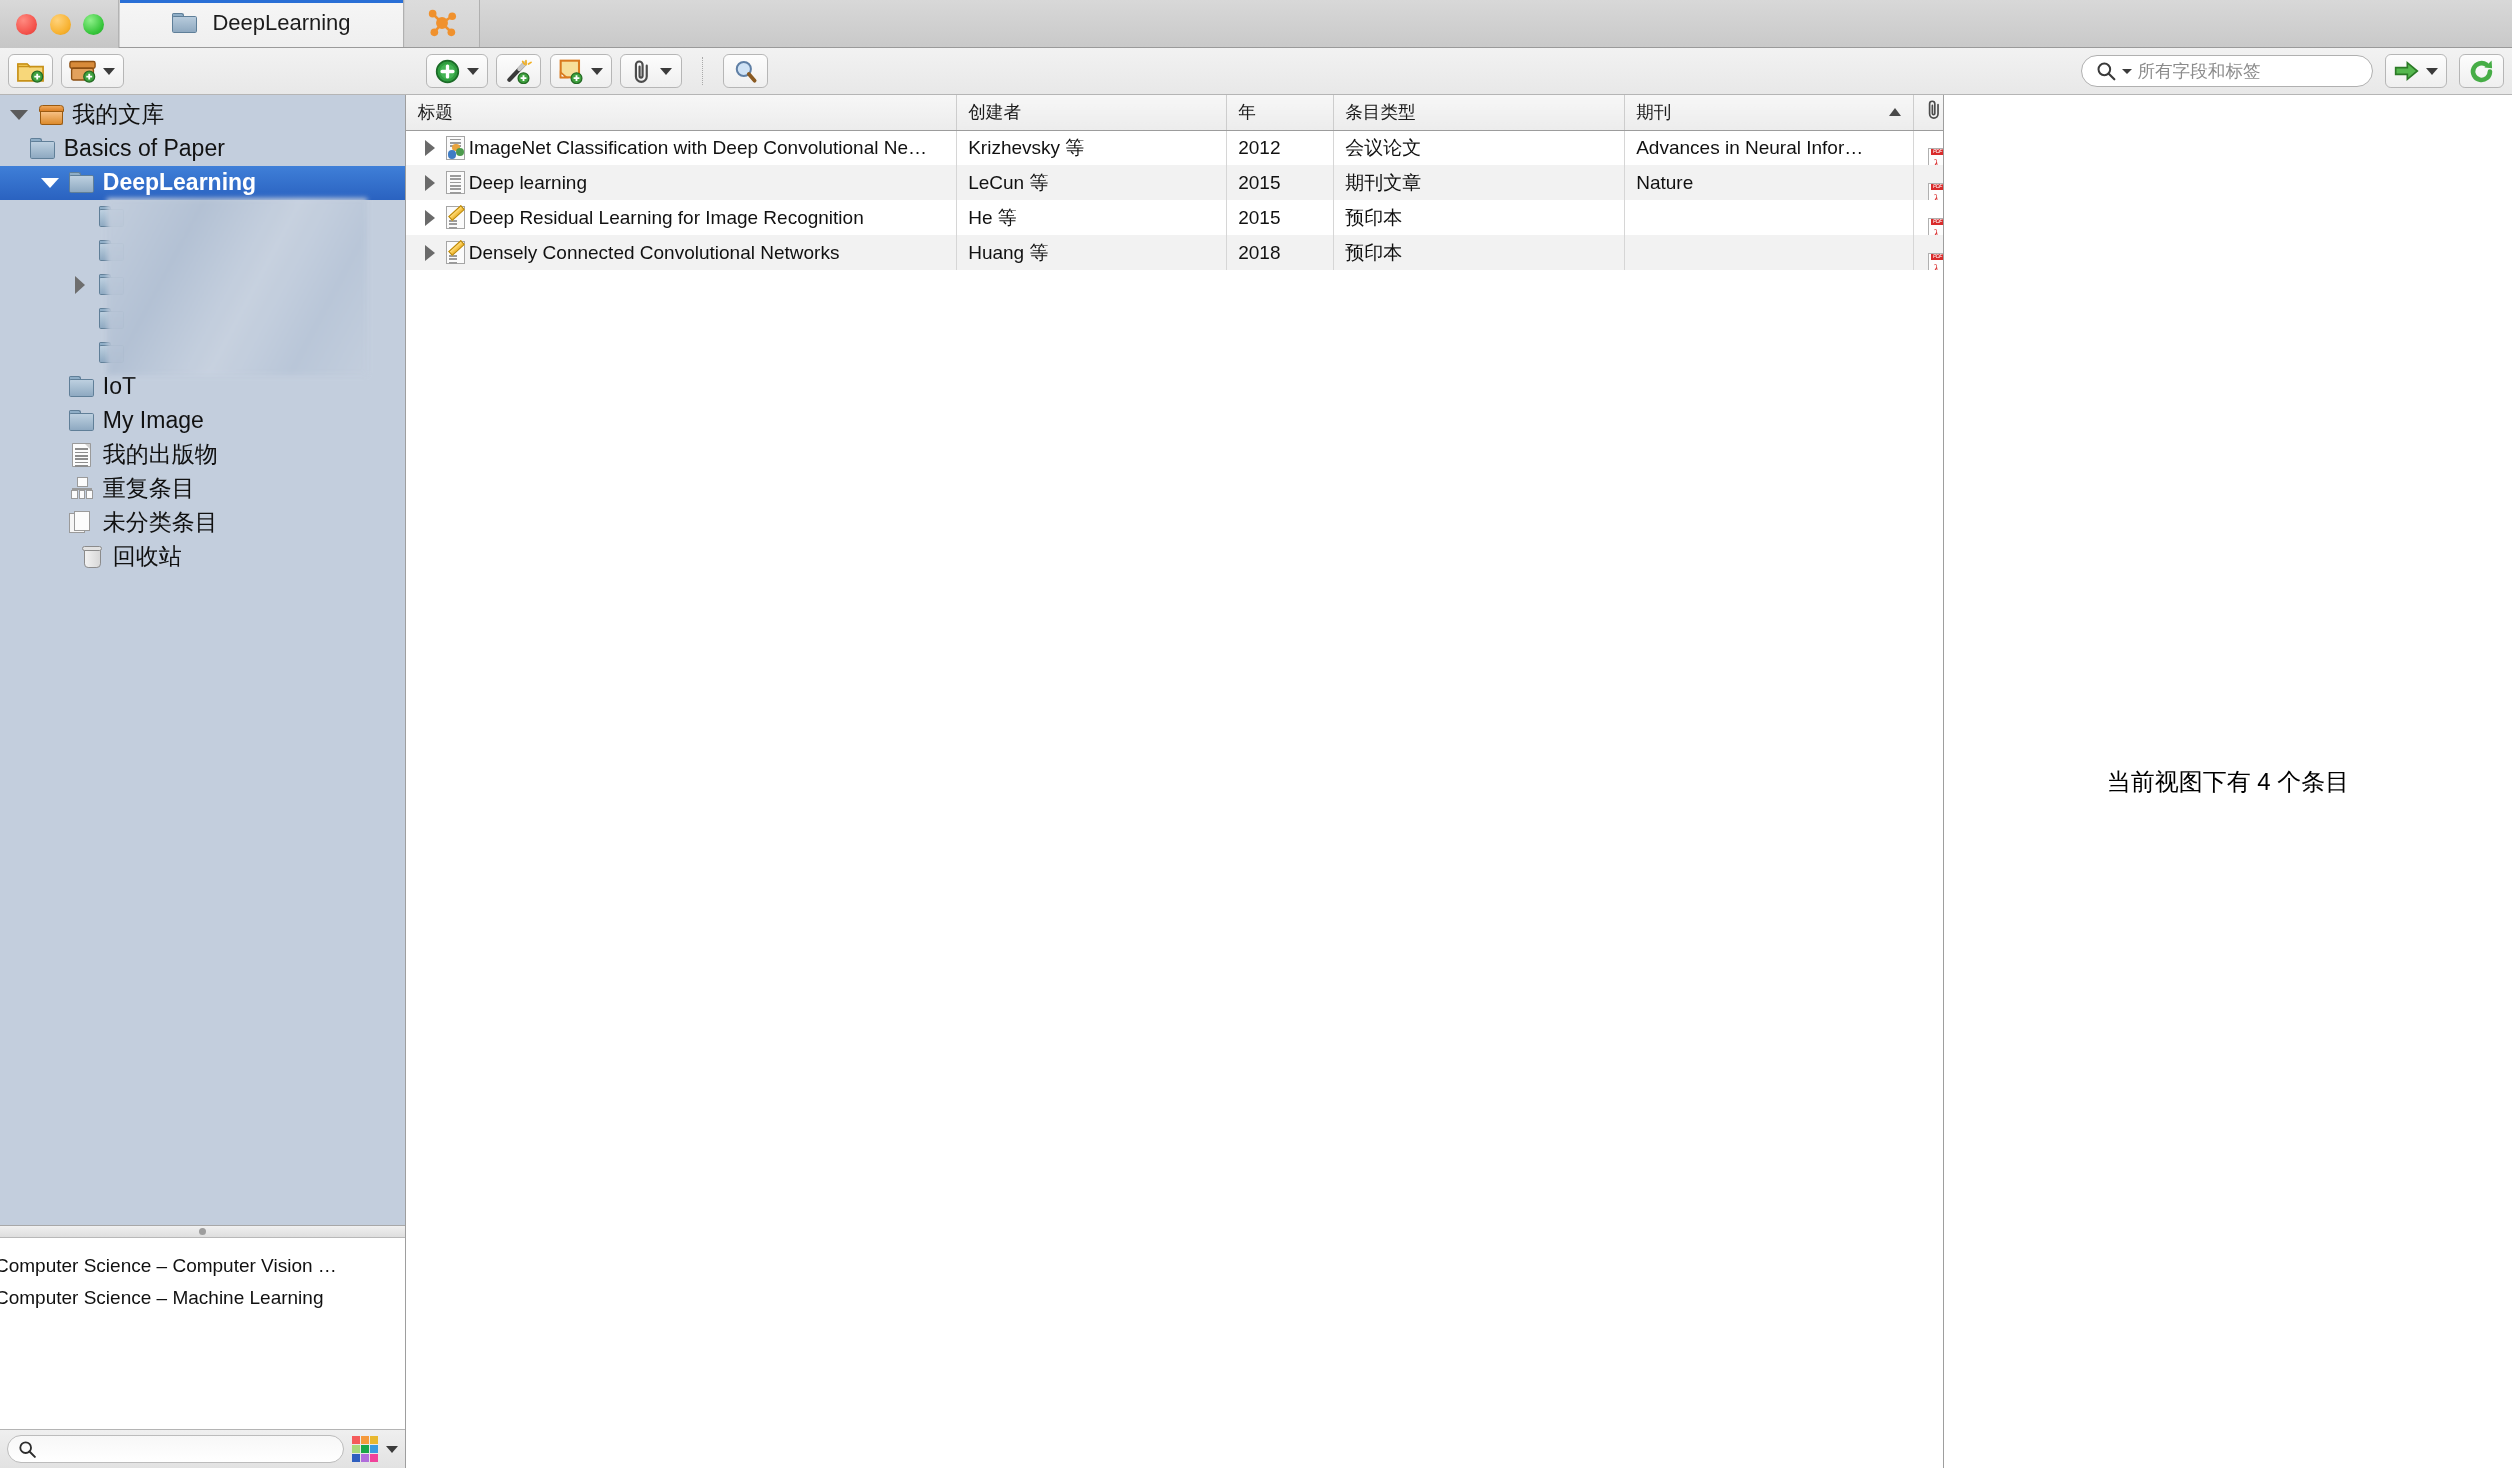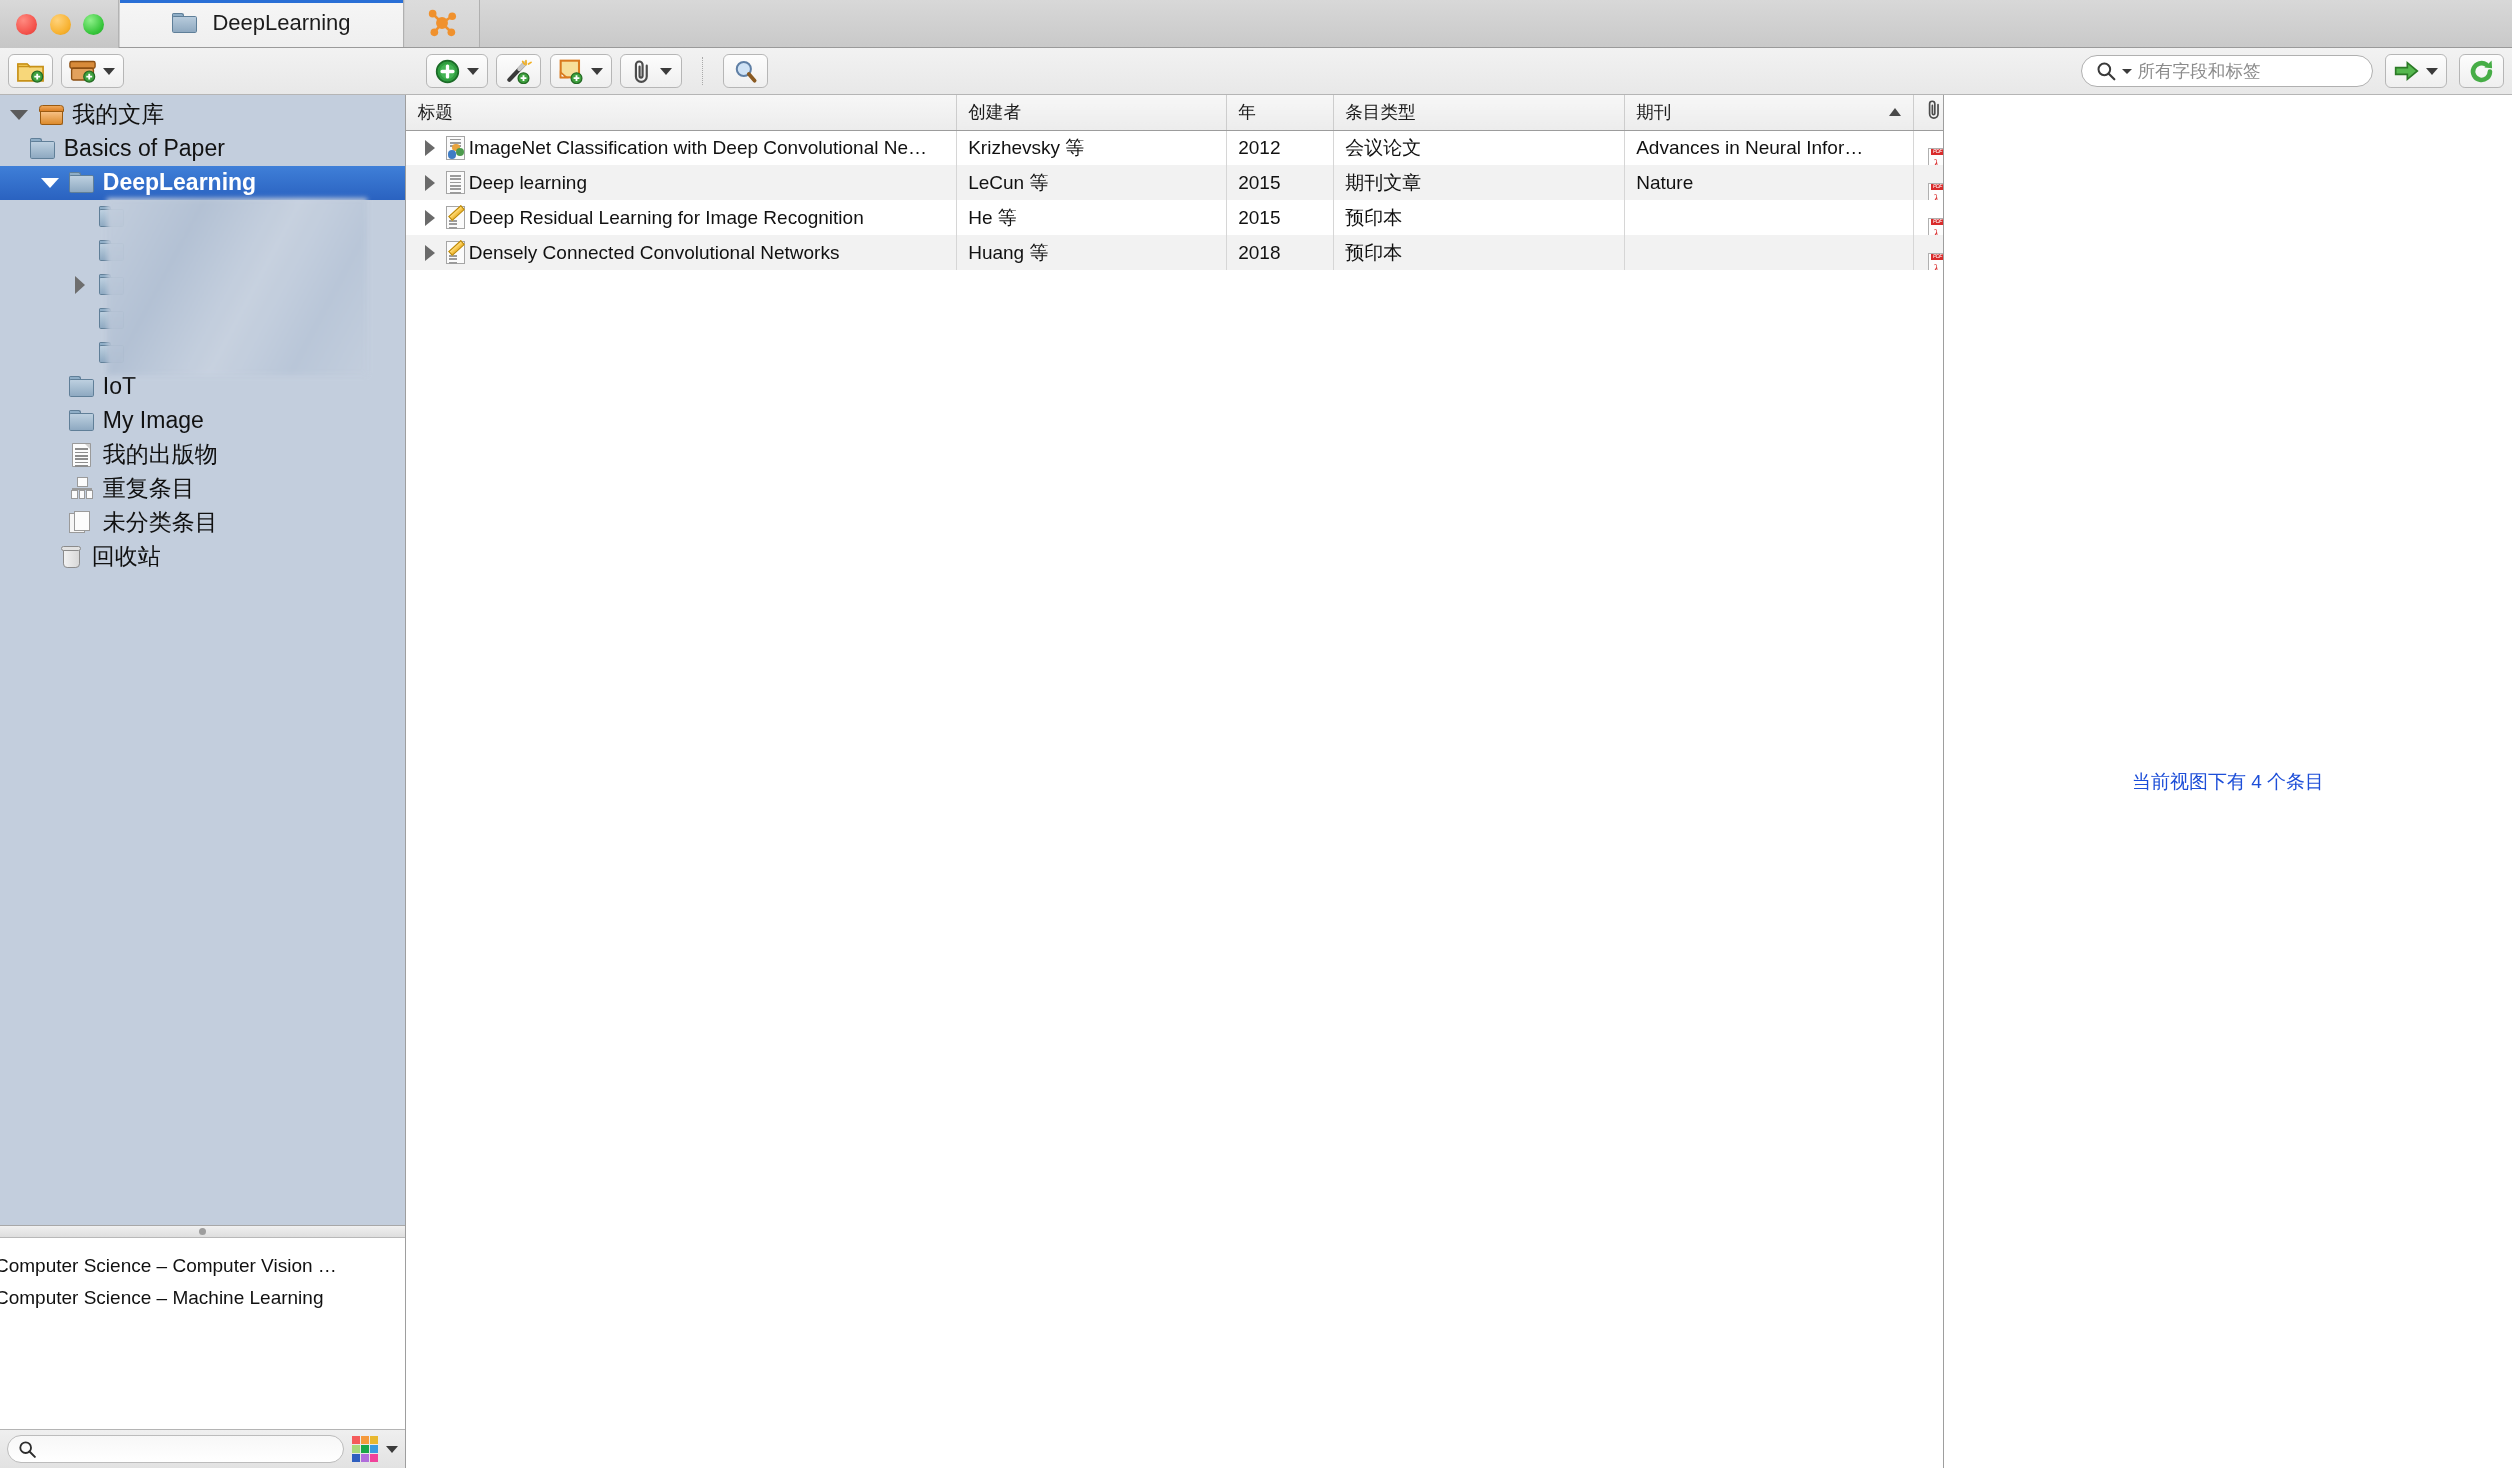--- a/index.html
+++ b/index.html
@@ -402,21 +402,21 @@
 
   
   .rightpane {
     width: 568px;
     flex: none;
     background: #fff;
     display: flex;
     align-items: center;
     justify-content: center;
   }
-  .emptymsg { font-size: 19px; color: #1d4ed8; white-space: nowrap; }
+  .emptymsg { font-size: 24px; color: #000000; white-space: nowrap; }
 </style>
 </head>
 <body>
 
 <div class="titlebar">
   <div class="traffic-lights">
     <span class="light red"></span>
     <span class="light yellow"></span>
     <span class="light green"></span>
   </div>
@@ -663,21 +663,21 @@
           <span>重复条目</span>
         </div>
         <div class="crow" style="padding-left: 39px;">
           <span class="twisty"></span>
           <span class="ico stack">
             <i class="s1"></i>
             <i class="s2"></i>
           </span>
           <span>未分类条目</span>
         </div>
-        <div class="crow" style="padding-left: 28px;">
+        <div class="crow" style="padding-left: 49px;">
           <span class="twisty"></span>
           <span class="ico trash">
             <i class="can"></i>
             <i class="lid"></i>
           </span>
           <span>回收站</span>
         </div>
         <div class="redact" style="top: 103px; height: 177px;"></div>
       </div>
 

